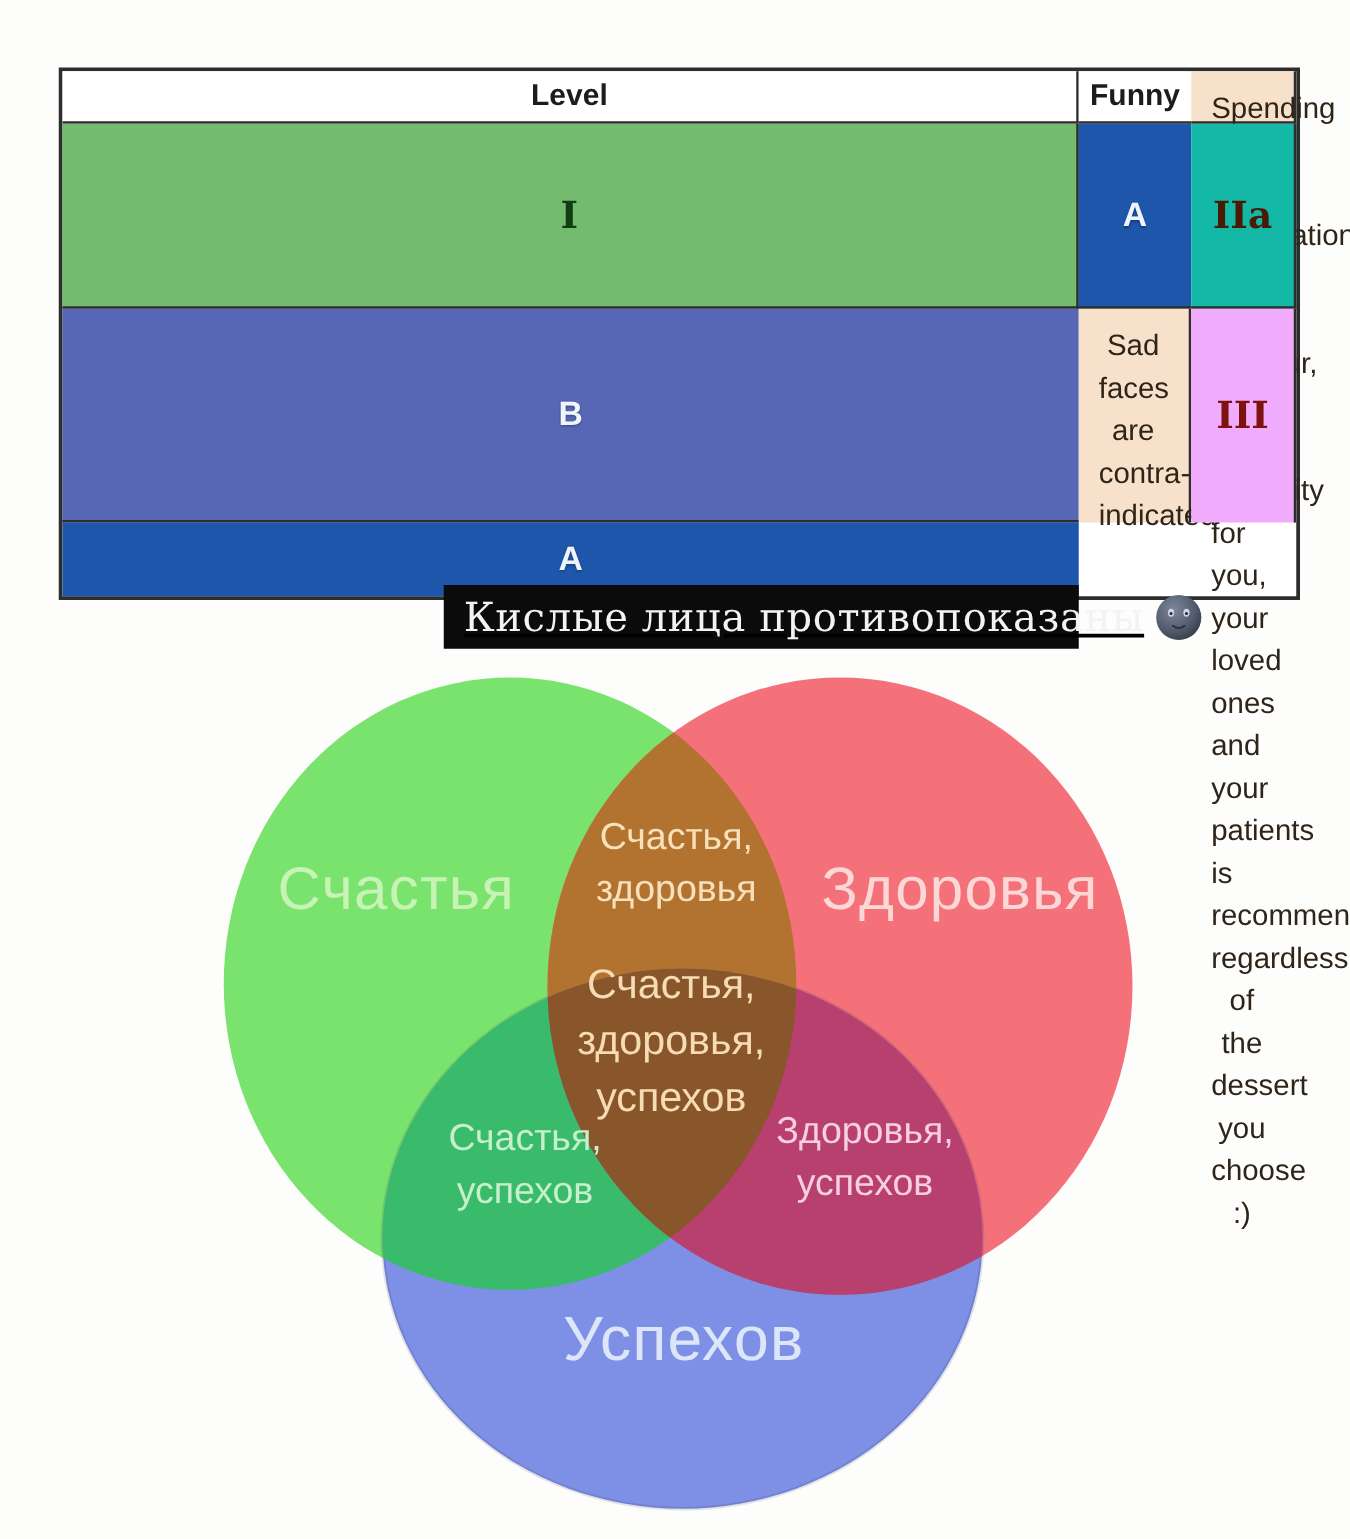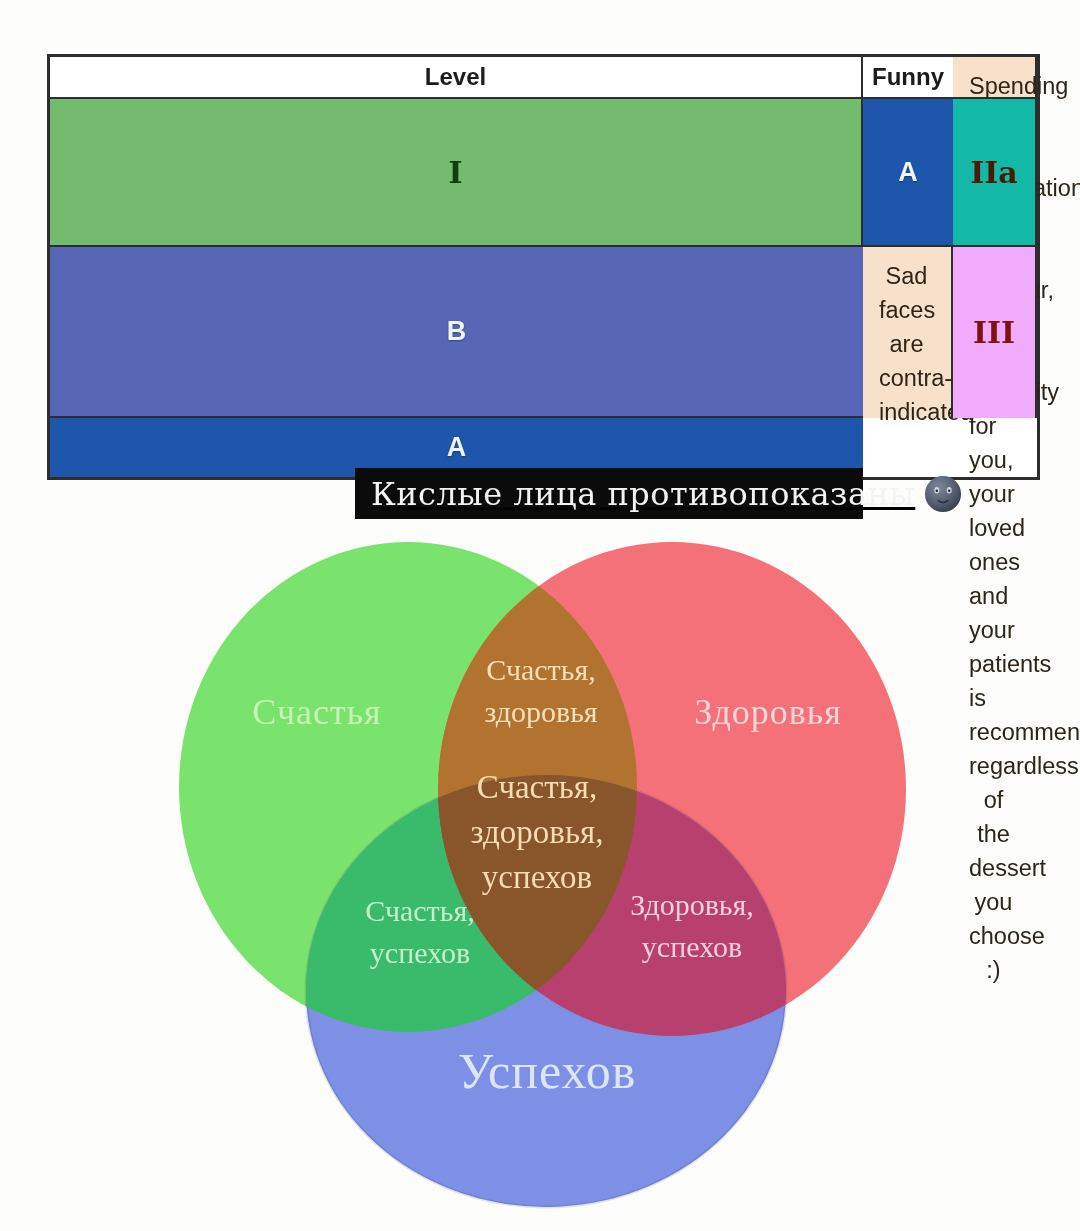--- a/index.html
+++ b/index.html
@@ -46,23 +46,23 @@
     font-family:"DejaVu Serif", serif;font-size:32px;color:#f3f3f3;
     white-space:nowrap;letter-spacing:0.5px;
   }
   #moon-icon{margin-left:9px;flex:0 0 auto;}
 
   
   #venn-svg{position:absolute;left:0;top:0;z-index:1;}
   .venn-label{
     position:absolute;transform:translate(-50%,-50%);
     text-align:center;white-space:nowrap;z-index:2;
-    font-family:Liberation Serif, serif;
+    font-family:Liberation Sans, sans-serif;
   }
-  .venn-big{font-size:36px;letter-spacing:1px;}
+  .venn-big{font-size:48px;letter-spacing:1px;}
   .venn-small{font-size:30px;line-height:42px;}
   .venn-mid{font-size:33px;line-height:45px;}
   #label-schastya{left:317px;top:712px;color:#c7f3b4;}
   #label-zdorovya{left:768px;top:712px;color:#fbd8d6;}
   #label-uspehov{left:547px;top:1071px;color:#dde6f8;font-size:50px;}
   #label-gr{left:541px;top:691px;color:#f7e0ba;}
   #label-grb{left:537px;top:832px;color:#f6dcb4;}
   #label-gb{left:420px;top:932px;color:#c5f0cb;}
   #label-rb{left:692px;top:926px;color:#f8cfdf;}
 </style>

